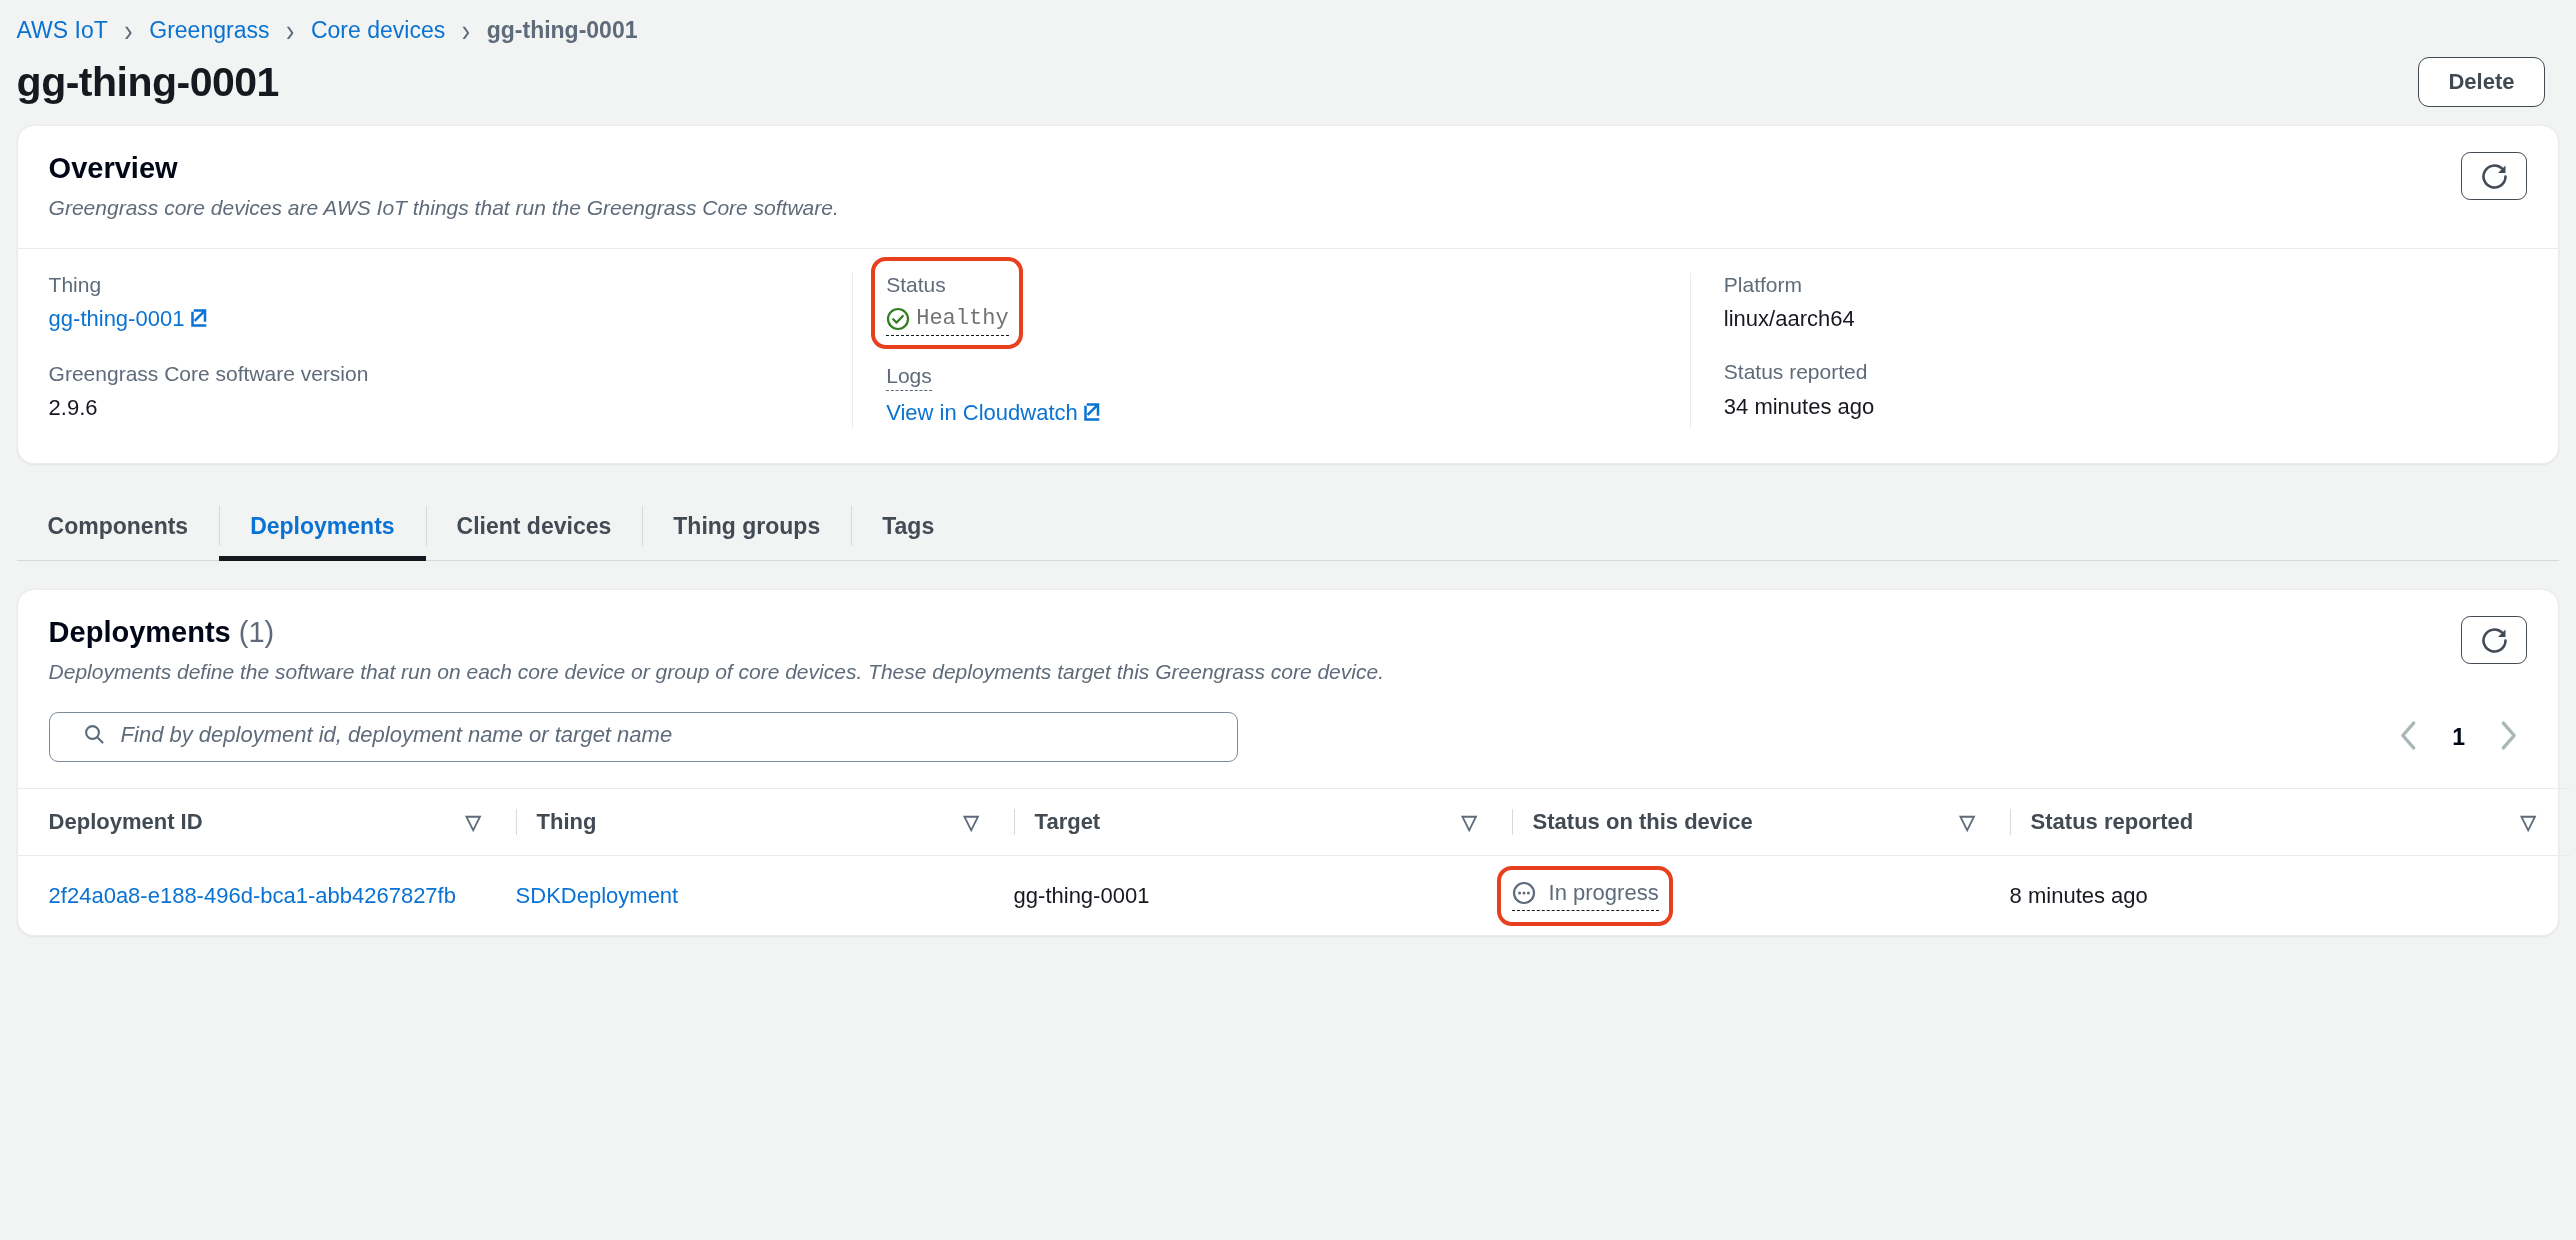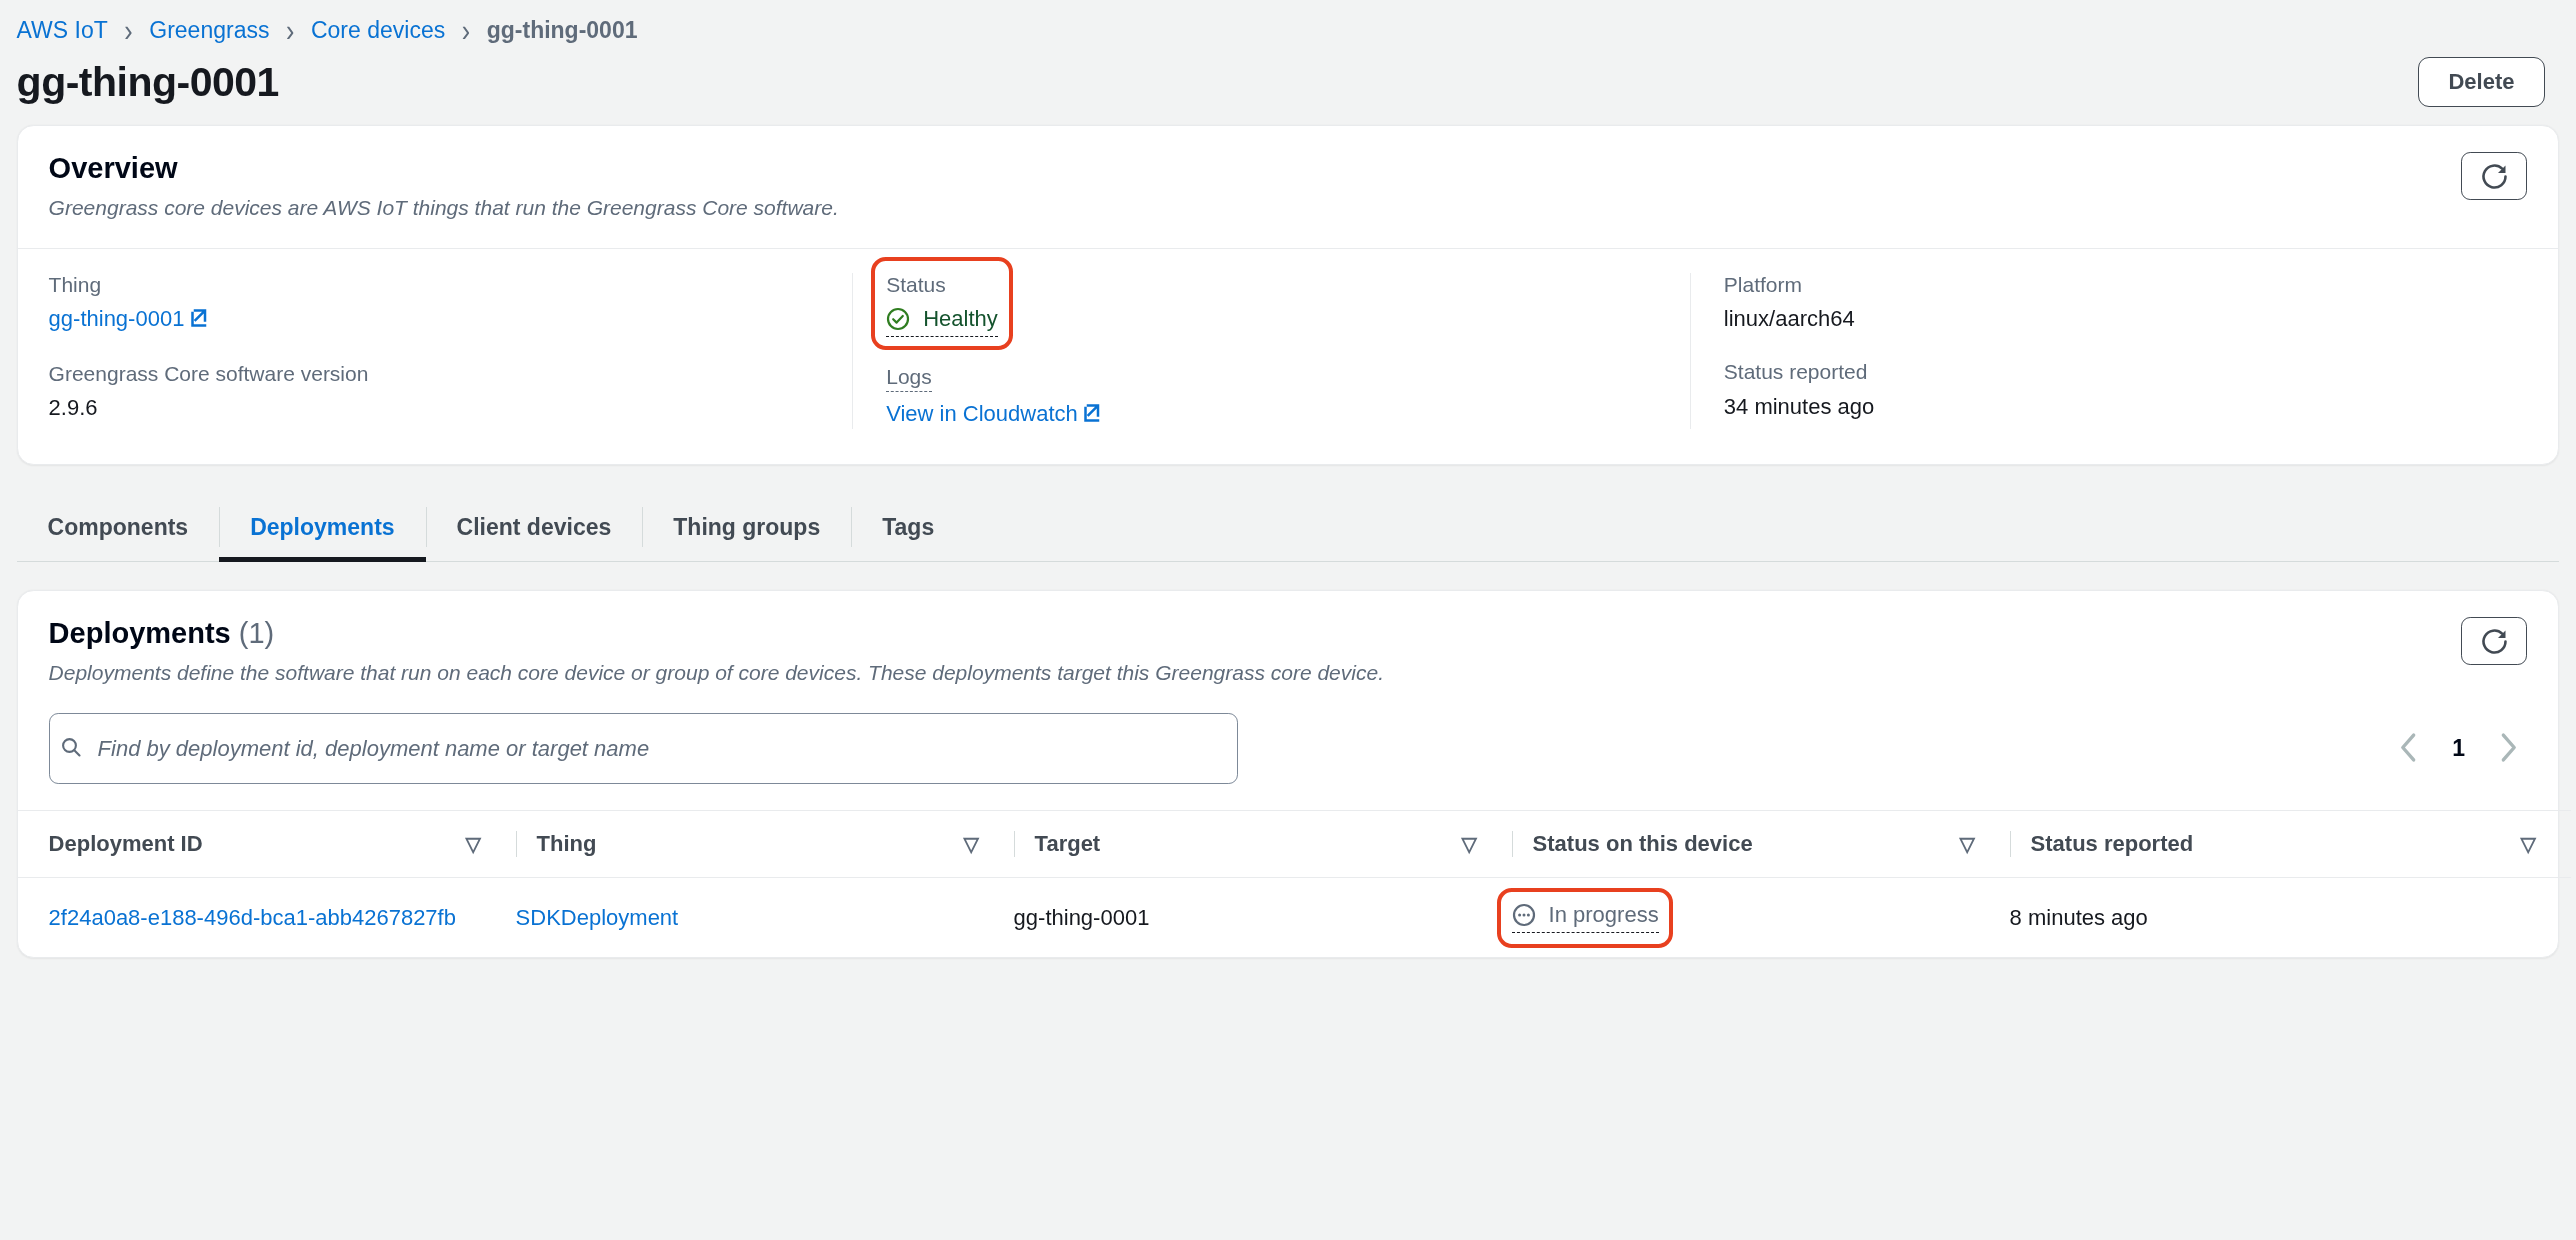--- a/index.html
+++ b/index.html
@@ -76,23 +76,23 @@
   .field-value { font-size: 22px; color: #16191f; }
   .link { color: #0972d3; cursor: pointer; }
   .ext-icon { display: inline-block; vertical-align: -1.8px; margin-left: 5.5px; }
 
   .status-wrap { position: relative; display: inline-block; }
   .status-annot {
     position: absolute; left: -14.8px; top: -16.6px; right: -14.8px; bottom: -13px;
     border: 4.6px solid #e8401f; border-radius: 14.8px; pointer-events: none;
   }
   .status-value {
-    display: inline-flex; align-items: center; gap: 13px;
-    font-size: 22px; color: #14532d;
-    border-bottom: 1.8px dashed #16191f; padding-bottom: 3.7px;
+    display: inline-flex; align-items: center; gap: 6px;
+    font-size: 22px; color: #737373;
+    border-bottom: 1.8px dashed #16191f; padding-bottom: 3.7px; font-family: Liberation Mono, monospace;
   }
   .status-value svg { display: block; }
 
   
   .tabs {
     display: flex; align-items: stretch;
     margin: 31px 16.6px 0 16.6px;
     border-bottom: 0.9px solid #d5dbdb;
     padding-left: 0;
   }
@@ -111,24 +111,24 @@
     content: ""; position: absolute; left: 0; right: 0; bottom: -0.9px;
     height: 5.5px; background: #16191f;
   }
 
   
   .tbl-toolbar {
     display: flex; align-items: center; justify-content: space-between;
     padding: 0 31px 26px 31px;
   }
   .search-box {
-    display: flex; align-items: center; gap: 13px;
+    display: flex; align-items: flex-end; gap: 13px;
     border: 1.8px solid #7d8998; border-radius: 9.2px;
-    background: #fff; padding: 12px 9px;
-    width: 1189px; height: 71px;
+    background: #fff; padding: 12px 32px;
+    width: 1189px; height: 50px;
   }
   .search-box input {
     border: none; outline: none; flex: 1;
     font-size: 22px; font-style: italic; color: #5f6b7a;
     font-family: "Liberation Sans", sans-serif; background: transparent;
   }
   .search-box input::placeholder { color: #5f6b7a; font-style: italic; opacity: 1; }
   .pager { display: flex; align-items: center; gap: 31px; padding-right: 7.4px; }
   .pager-arrow { cursor: pointer; display: flex; align-items: center; }
   .pager-num { font-size: 23px; font-weight: bold; color: #000716; }

